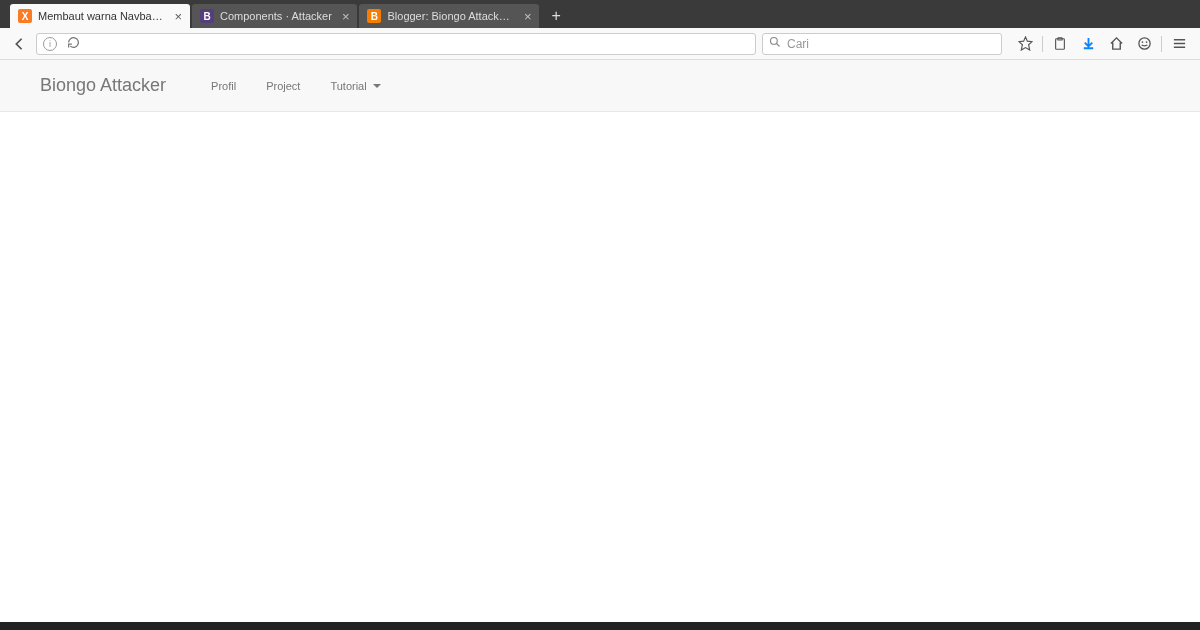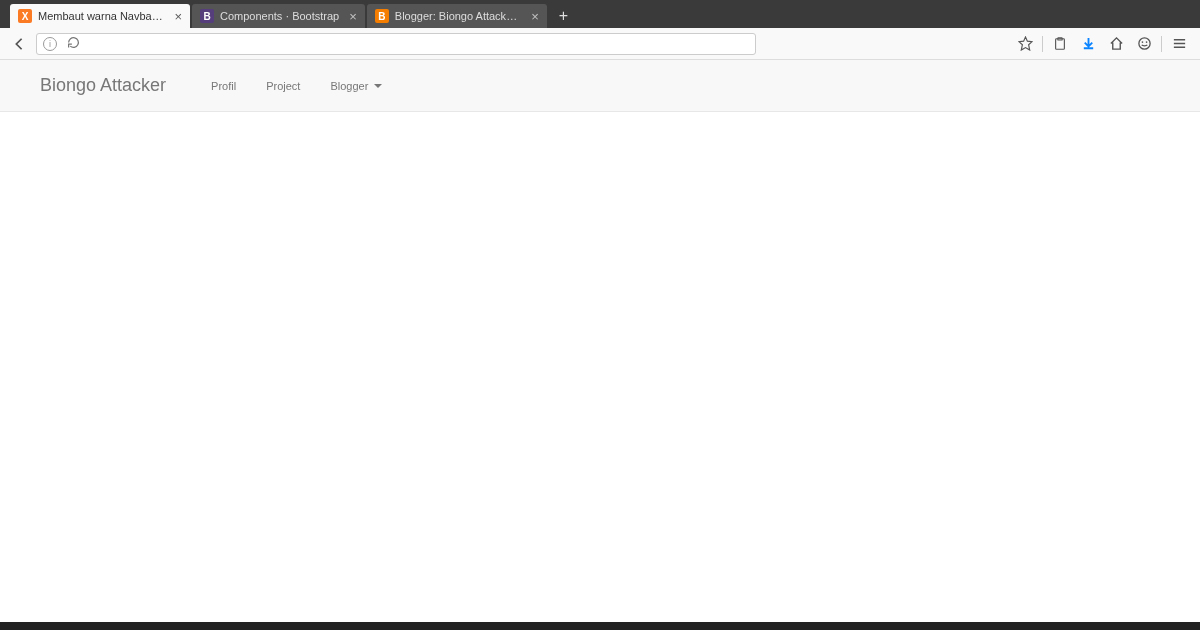--- a/index.html
+++ b/index.html
@@ -255,21 +255,21 @@
 <body>
 
 <div class="tab-strip">
   <div class="tab active">
     <span class="tab-favicon favicon-xampp">X</span>
     <span class="tab-title">Membaut warna Navbar me...</span>
     <span class="tab-close">×</span>
   </div>
   <div class="tab inactive">
     <span class="tab-favicon favicon-bootstrap">B</span>
-    <span class="tab-title">Components · Bootstrap</span>
+    <span class="tab-title">Components · Attacker</span>
     <span class="tab-close">×</span>
   </div>
   <div class="tab inactive">
     <span class="tab-favicon favicon-blogger">B</span>
     <span class="tab-title">Blogger: Biongo Attacker - ...</span>
     <span class="tab-close">×</span>
   </div>
   <div class="new-tab">+</div>
 </div>
 
@@ -280,20 +280,29 @@
       </svg>
   </div>
   <div class="url-box">
     <span class="url-info-icon">i</span>
     <span class="reload-btn">
       <svg width="13" height="13" viewBox="0 0 16 16">
           <path d="M2 8a6 6 0 1 1 2 4.5" stroke="#777" stroke-width="1.5" fill="none"></path>
           <path d="M2 14 L2 10 L6 10" stroke="#777" stroke-width="1.5" fill="none"></path>
         </svg>
     </span>
+  </div>
+  <div class="search-box">
+    <span class="search-icon">
+      <svg width="12" height="12" viewBox="0 0 16 16">
+          <circle cx="6.5" cy="6.5" r="4.5" stroke="#888" stroke-width="1.5" fill="none"></circle>
+          <line x1="10" y1="10" x2="14" y2="14" stroke="#888" stroke-width="1.5"></line>
+        </svg>
+    </span>
+    <span>Cari</span>
   </div>
   <div class="toolbar-icons">
     <div class="toolbar-icon">
       <svg width="15" height="15" viewBox="0 0 16 16">
           <path d="M8 1l2 4.5 5 .5-3.7 3.3L12.5 15 8 12.3 3.5 15l1.2-5.7L1 6l5-.5z" stroke="#555" stroke-width="1.2" fill="none"></path>
         </svg>
     </div>
     <div class="toolbar-sep"></div>
     <div class="toolbar-icon">
       <svg width="14" height="14" viewBox="0 0 16 16">
@@ -332,20 +341,20 @@
   <nav class="navbar">
     <a class="navbar-brand">Biongo Attacker</a>
     <ul class="navbar-nav">
       <li class="nav-item">
         <span>Profil</span>
       </li>
       <li class="nav-item">
         <span>Project</span>
       </li>
       <li class="nav-item">
-        <span>Blogger</span>
+        <span>Tutorial</span>
         <span class="caret"></span>
       </li>
     </ul>
   </nav>
 </div>
 
 <div class="bottom-bar"></div>
 
 </body></html>

